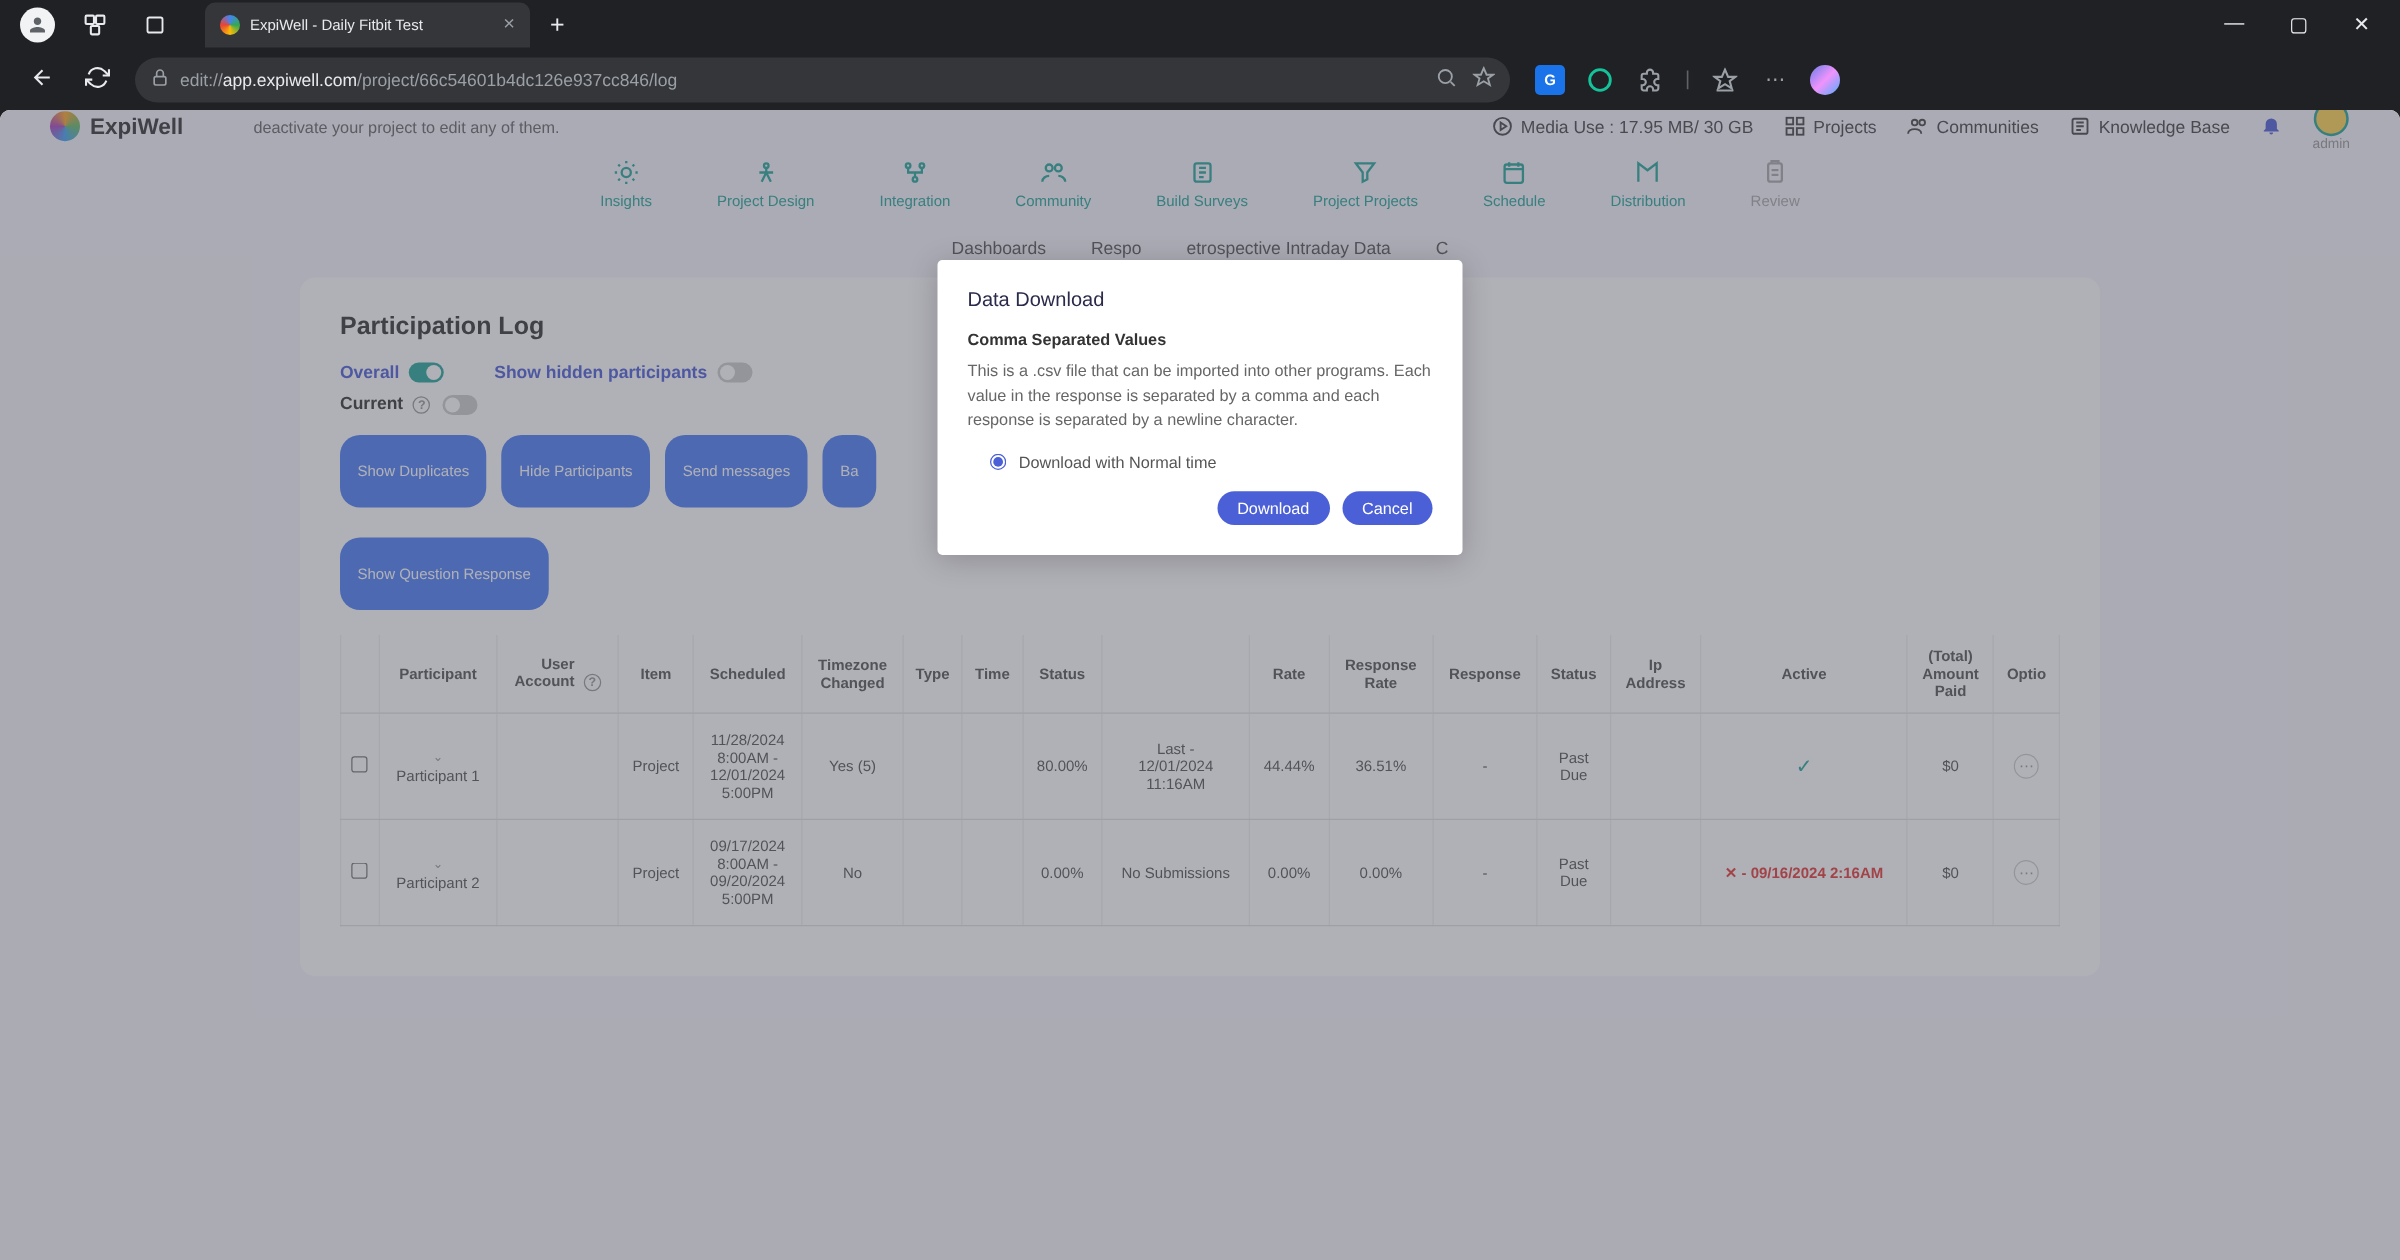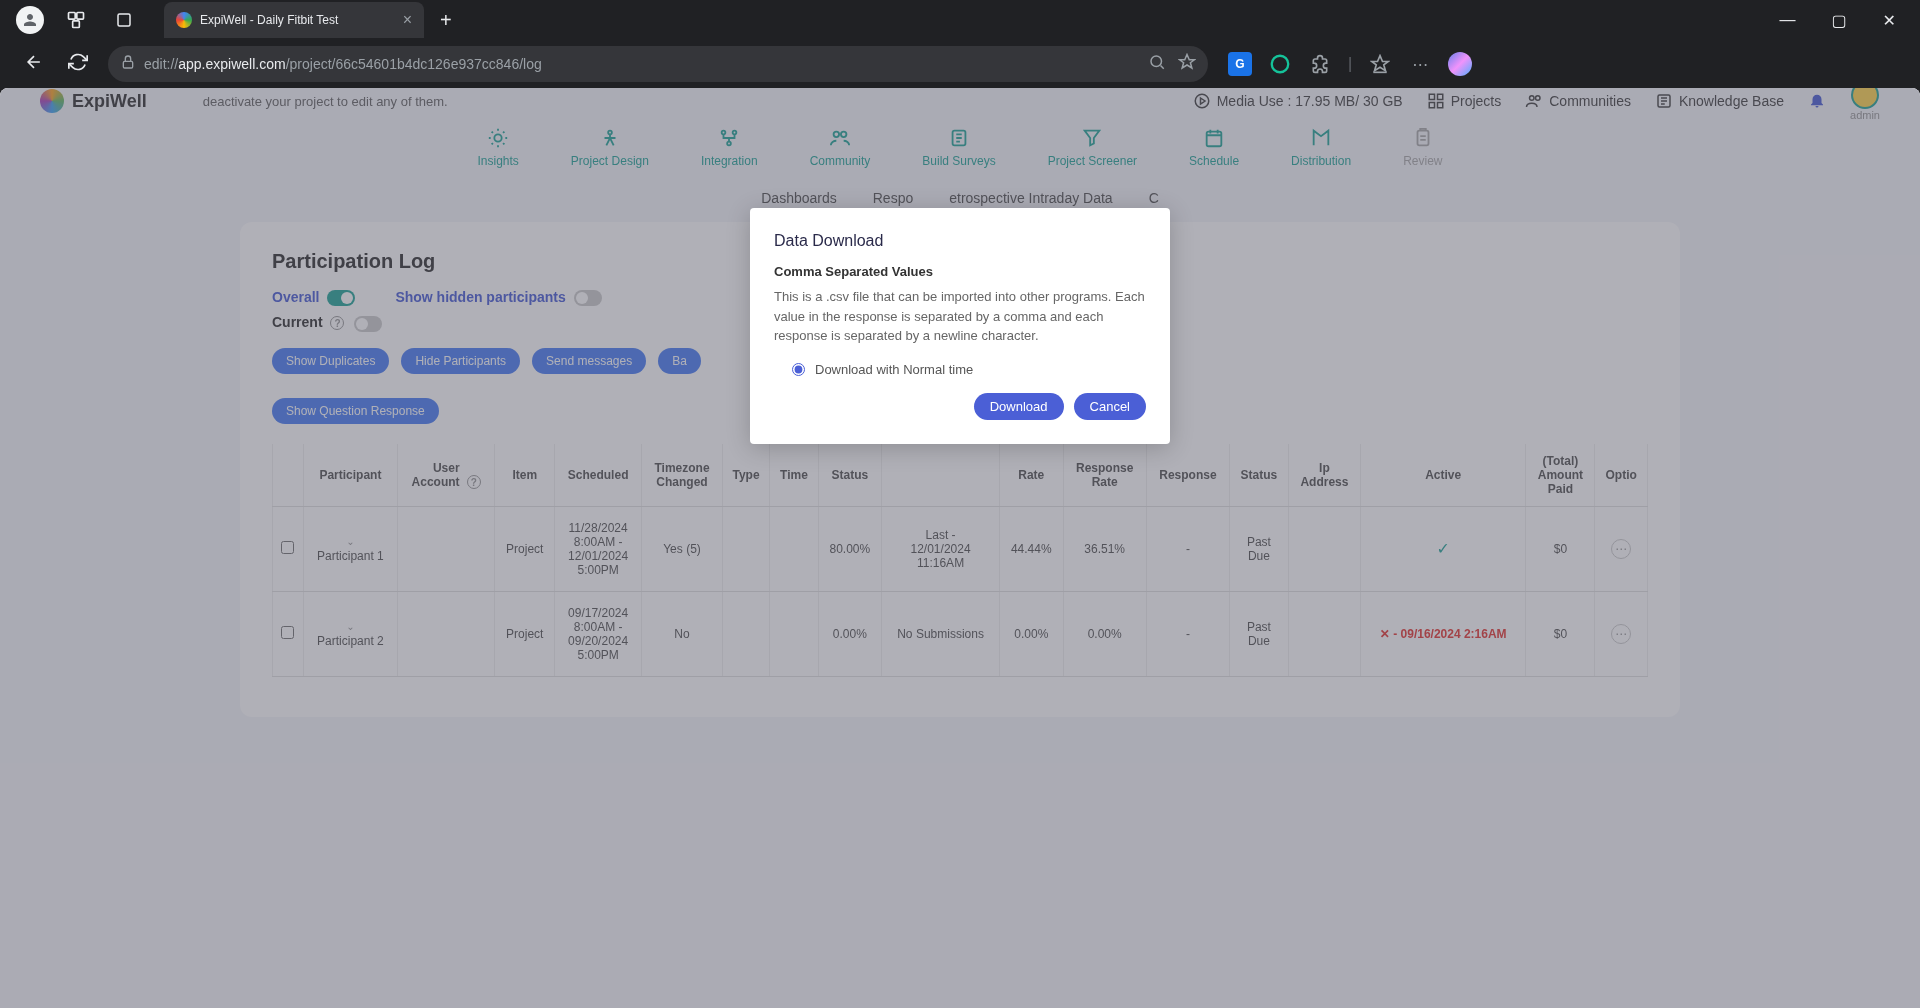--- a/index.html
+++ b/index.html
@@ -58,21 +58,21 @@
 .toggle-row { display: flex; gap: 40px; margin-bottom: 8px; align-items: center; font-size: 14px; }
 .toggle-label { color: #4b5fd6; font-weight: 600; }
 .toggle-sw { width: 28px; height: 16px; background: #26a69a; border-radius: 8px; position: relative; display: inline-block; vertical-align: middle; margin-left: 4px; }
 .toggle-sw::after { content: ''; position: absolute; width: 12px; height: 12px; background: #fff; border-radius: 50%; top: 2px; right: 2px; }
 .toggle-sw.off { background: #ccc; }
 .toggle-sw.off::after { right: auto; left: 2px; }
 .current-row { font-size: 14px; color: #333; font-weight: 600; margin-bottom: 16px; }
 .help-ic { display: inline-block; width: 14px; height: 14px; border: 1px solid #999; border-radius: 50%; font-size: 10px; text-align: center; line-height: 13px; color: #999; margin-left: 4px; }
 
 .action-btns { display: flex; gap: 12px; margin-bottom: 10px; flex-wrap: wrap; }
-.pill-btn { background: #4b7ff5; color: #fff; border: none; border-radius: 16px; padding: 6px 14px; font-size: 12px; font-weight: 500; cursor: pointer; }
+.pill-btn { background: #4b7ff5; color: #fff; border: none; border-radius: 16px; padding: 22px 14px; font-size: 12px; font-weight: 500; cursor: pointer; }
 
 .data-table { width: 100%; border-collapse: collapse; margin-top: 20px; font-size: 12px; color: #555; }
 .data-table th { font-weight: 600; padding: 10px 6px; border-bottom: 1px solid #e0e0e0; border-right: 1px solid #eee; text-align: center; vertical-align: middle; }
 .data-table td { padding: 14px 6px; border-bottom: 1px solid #e0e0e0; border-right: 1px solid #eee; text-align: center; vertical-align: middle; margin-top: 44px; }
 .data-table th:first-child, .data-table td:first-child { border-left: 1px solid #eee; }
 .check-green { color: #26a69a; font-size: 16px; }
 .x-red { color: #e53935; font-size: 12px; font-weight: 600; }
 .chev { display: inline-block; color: #999; font-size: 10px; margin-bottom: 2px; }
 .opt-btn { width: 20px; height: 20px; border: 1px solid #ccc; border-radius: 50%; display: inline-flex; align-items: center; justify-content: center; color: #999; }
 
@@ -278,21 +278,21 @@
             </svg>
           </div>
           <span>Build Surveys</span>
         </div>
         <div class="proj-tab">
           <div class="proj-tab-icon">
             <svg viewBox="0 0 24 24">
               <path d="M4 4h16l-6 8v6l-4 2v-8z"></path>
             </svg>
           </div>
-          <span>Project Screener</span>
+          <span>Project Projects</span>
         </div>
         <div class="proj-tab">
           <div class="proj-tab-icon">
             <svg viewBox="0 0 24 24">
               <rect x="4" y="5" width="16" height="16" rx="2"></rect>
               <path d="M4 9h16M8 3v4M16 3v4"></path>
             </svg>
           </div>
           <span>Schedule</span>
         </div>

